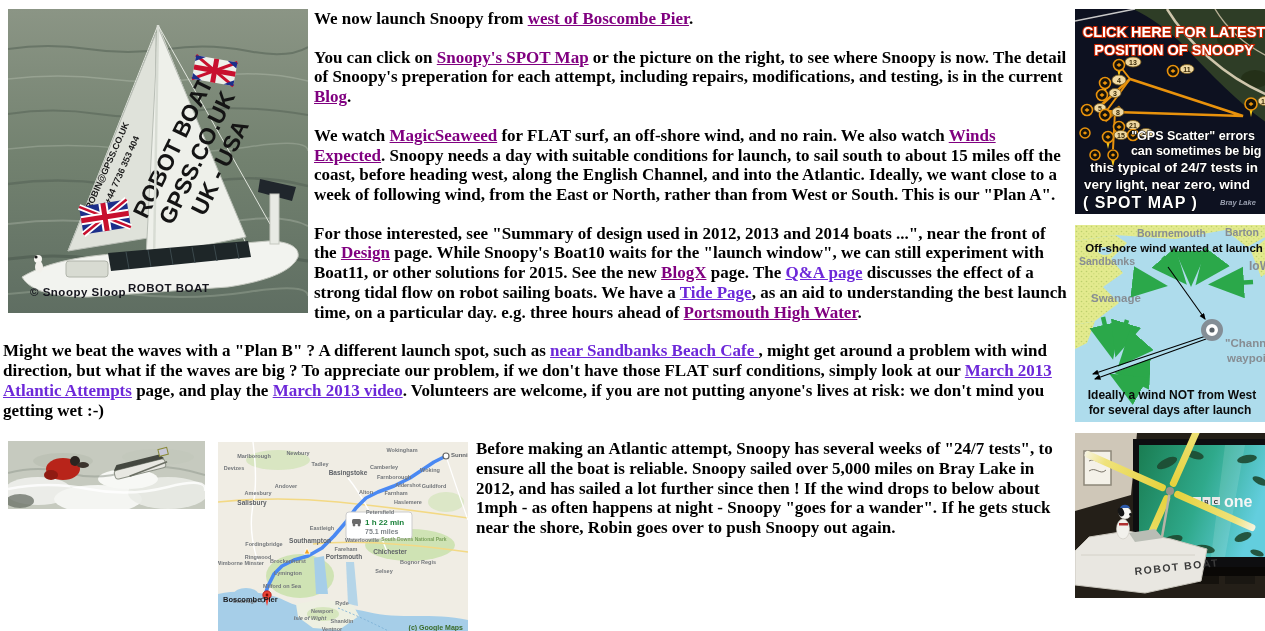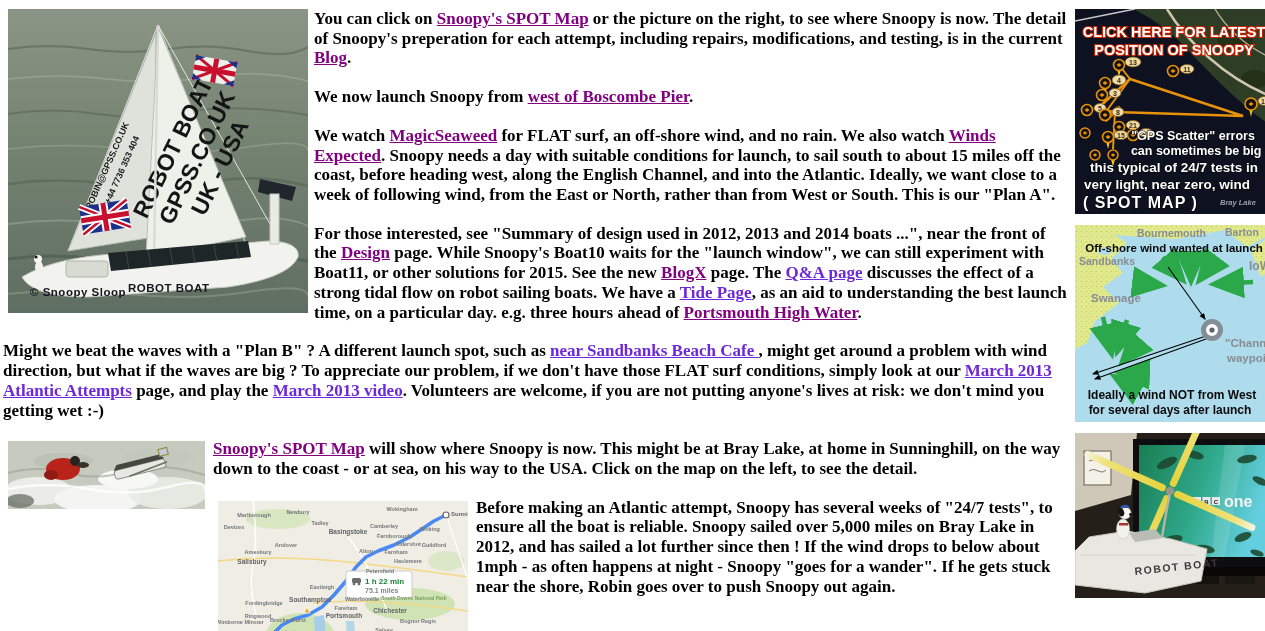--- a/index.html
+++ b/index.html
@@ -342,23 +342,23 @@
           <circle cx="0" cy="0" r="4" fill="#f7f6f2"></circle>
           <ellipse cx="1" cy="8" rx="4" ry="6" fill="#f2f1ec"></ellipse>
           <circle cx="-2" cy="-2" r="1.6" fill="#1a1a1a"></circle>
         </g>
         <text x="22" y="287" font-size="11.5" fill="#15151d" font-weight="bold" letter-spacing="0.5">© Snoopy Sloop</text>
         <text x="120" y="283" font-size="11.5" fill="#15151d" font-weight="bold" letter-spacing="0.5">ROBOT BOAT</text>
       </g>
     </svg>
   </div>
 
+  <p><span>We now launch Snoopy from </span><a class="lv">west of Boscombe Pier</a><span>.</span></p>
+
   <p><span>You can click on </span><a class="lv">Snoopy's SPOT Map</a><span> or the picture on the right, to see where Snoopy is now. The detail of Snoopy's preperation for each attempt, including repairs, modifications, and testing, is in the current </span><a class="lv">Blog</a><span>.</span></p>
-
-  <p><span>We now launch Snoopy from </span><a class="lv">west of Boscombe Pier</a><span>.</span></p>
 
   <p><span>We watch </span><a class="lv">MagicSeaweed</a><span> for FLAT surf, an off-shore wind, and no rain. We also watch </span><a class="lv">Winds Expected</a><span>. Snoopy needs a day with suitable conditions for launch, to sail south to about 15 miles off the coast, before heading west, along the English Channel, and into the Atlantic. Ideally, we want close to a week of following wind, from the East or North, rather than from West or South. This is our "Plan A".</span></p>
 
   <p><span>For those interested, see "Summary of design used in 2012, 2013 and 2014 boats ...", near the front of the </span><a class="lv">Design</a><span> page. While Snoopy's Boat10 waits for the "launch window", we can still experiment with Boat11, or other solutions for 2015. See the new </span><a class="lv">BlogX</a><span> page. The </span><a class="lb">Q&amp;A page</a><span> discusses the effect of a strong tidal flow on robot sailing boats. We have a </span><a class="lb">Tide Page</a><span>, as an aid to understanding the best launch time, on a particular day. e.g. three hours ahead of </span><a class="lv">Portsmouth High Water</a><span>.</span></p>
 
   <p><span>Might we beat the waves with a "Plan B" ? A different launch spot, such as </span><a class="lb">near Sandbanks Beach Cafe </a><span>, might get around a problem with wind direction, but what if the waves are big ? To appreciate our problem, if we don't have those FLAT surf conditions, simply look at our </span><a class="lb">March 2013 Atlantic Attempts</a><span> page, and play the </span><a class="lb">March 2013 video</a><span>. Volunteers are welcome, if you are not putting anyone's lives at risk: we don't mind you getting wet :-)</span></p>
 
   <div class="imgbox surf-photo">
     <svg width="197" height="68" viewBox="0 0 197 68">
       <rect width="197" height="68" fill="#c6cabf"></rect>
@@ -381,21 +381,20 @@
       </g>
       <g transform="translate(130,28) rotate(-14)">
         <rect x="-24" y="-4" width="52" height="9" rx="3" fill="#e8e8e2" stroke="#8a8f84"></rect>
         <path d="M-24,-4 L28,-4 L24,-9 L-20,-9 Z" fill="#444840"></path>
         <rect x="24" y="-14" width="9" height="7" fill="#c8c8d8" stroke="#883"></rect>
         <path d="M-10,5 L30,0" stroke="#6b6f64" stroke-width="1.5"></path>
       </g>
     </svg>
   </div>
 
-  <p><a class="lv">Snoopy's SPOT Map</a><span> will show where Snoopy is now. This might be at Bray Lake, at home in Sunninghill, on the way down to the coast - or at sea, on his way to the USA. Click on the map on the left, to see the detail.</span></p>
 
   <div class="imgbox route-photo clickable">
     <svg width="250" height="194" viewBox="0 0 250 194">
       <rect width="250" height="194" fill="#f0ede4"></rect>
       <g fill="#cfe3b4">
         <ellipse cx="82" cy="134" rx="34" ry="22"></ellipse>
         <ellipse cx="192" cy="103" rx="45" ry="16"></ellipse>
         <ellipse cx="60" cy="18" rx="32" ry="10" opacity="0.7"></ellipse>
         <ellipse cx="228" cy="60" rx="18" ry="10" opacity="0.6"></ellipse>
       </g>

